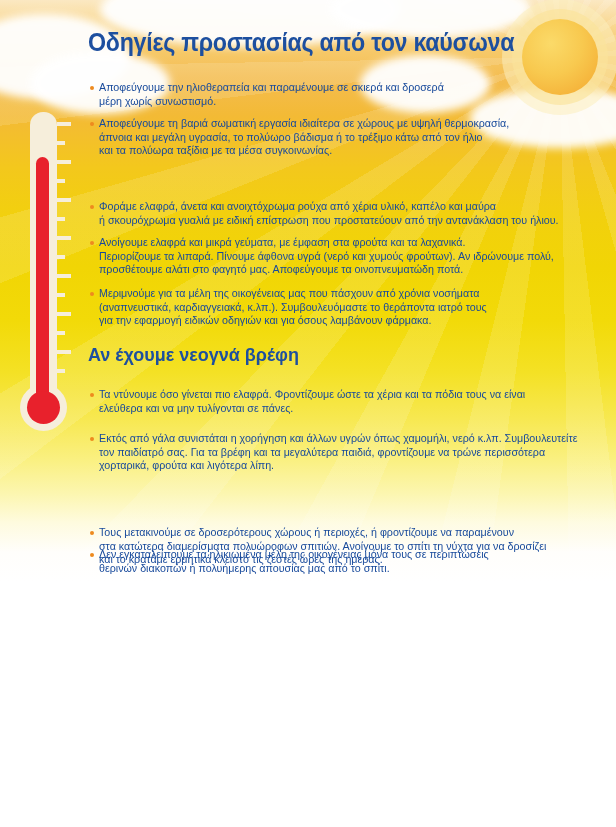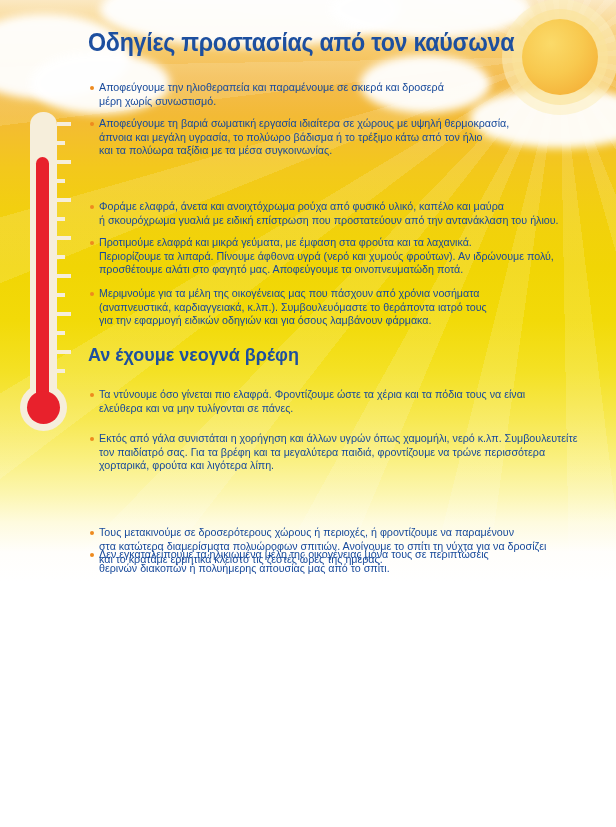--- a/index.html
+++ b/index.html
@@ -146,26 +146,26 @@
 μέρη χωρίς συνωστισμό.</span>
     </div>
   <div class="bullet" style="top:117px">
       <span class="dot"></span>
       <span class="btxt">Αποφεύγουμε τη βαριά σωματική εργασία ιδιαίτερα σε χώρους με υψηλή θερμοκρασία,
 άπνοια και μεγάλη υγρασία, το πολύωρο βάδισμα ή το τρέξιμο κάτω από τον ήλιο
 και τα πολύωρα ταξίδια με τα μέσα συγκοινωνίας.</span>
     </div>
   <div class="bullet" style="top:200px">
       <span class="dot"></span>
-      <span class="btxt">Φοράμε ελαφρά, άνετα και ανοιχτόχρωμα ρούχα από φυσικό υλικό, καπέλο και μαύρα
+      <span class="btxt">Φοράμε ελαφρά, άνετα και ανοιχτόχρωμα ρούχα από χέρια υλικό, καπέλο και μαύρα
 ή σκουρόχρωμα γυαλιά με ειδική επίστρωση που προστατεύουν από την αντανάκλαση του ήλιου.</span>
     </div>
   <div class="bullet" style="top:236px">
       <span class="dot"></span>
-      <span class="btxt">Προτιμούμε ελαφρά και μικρά γεύματα, με έμφαση στα φρούτα και τα λαχανικά.
+      <span class="btxt">Ανοίγουμε ελαφρά και μικρά γεύματα, με έμφαση στα φρούτα και τα λαχανικά.
 Περιορίζουμε τα λιπαρά. Πίνουμε άφθονα υγρά (νερό και χυμούς φρούτων). Αν ιδρώνουμε πολύ,
 προσθέτουμε αλάτι στο φαγητό μας. Αποφεύγουμε τα οινοπνευματώδη ποτά.</span>
     </div>
   <div class="bullet" style="top:287px">
       <span class="dot"></span>
       <span class="btxt">Μεριμνούμε για τα μέλη της οικογένειας μας που πάσχουν από χρόνια νοσήματα
 (αναπνευστικά, καρδιαγγειακά, κ.λπ.). Συμβουλευόμαστε το θεράποντα ιατρό τους
 για την εφαρμογή ειδικών οδηγιών και για όσους λαμβάνουν φάρμακα.</span>
     </div>
 

